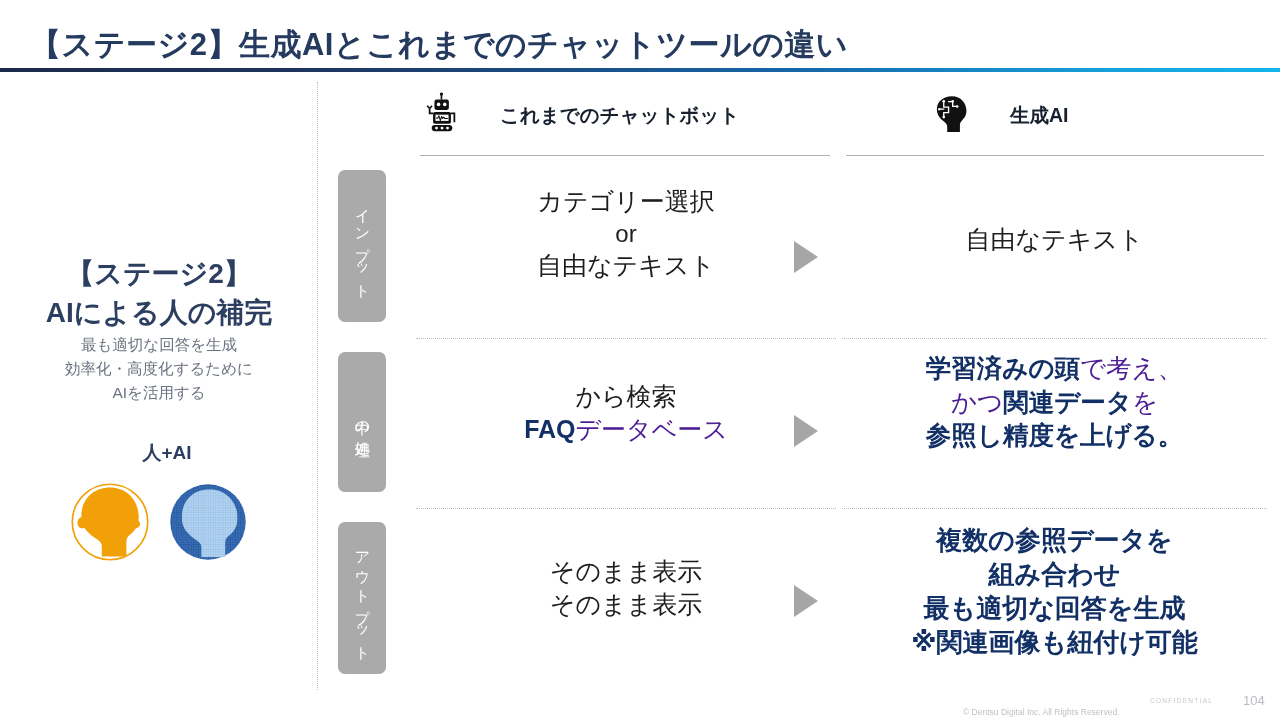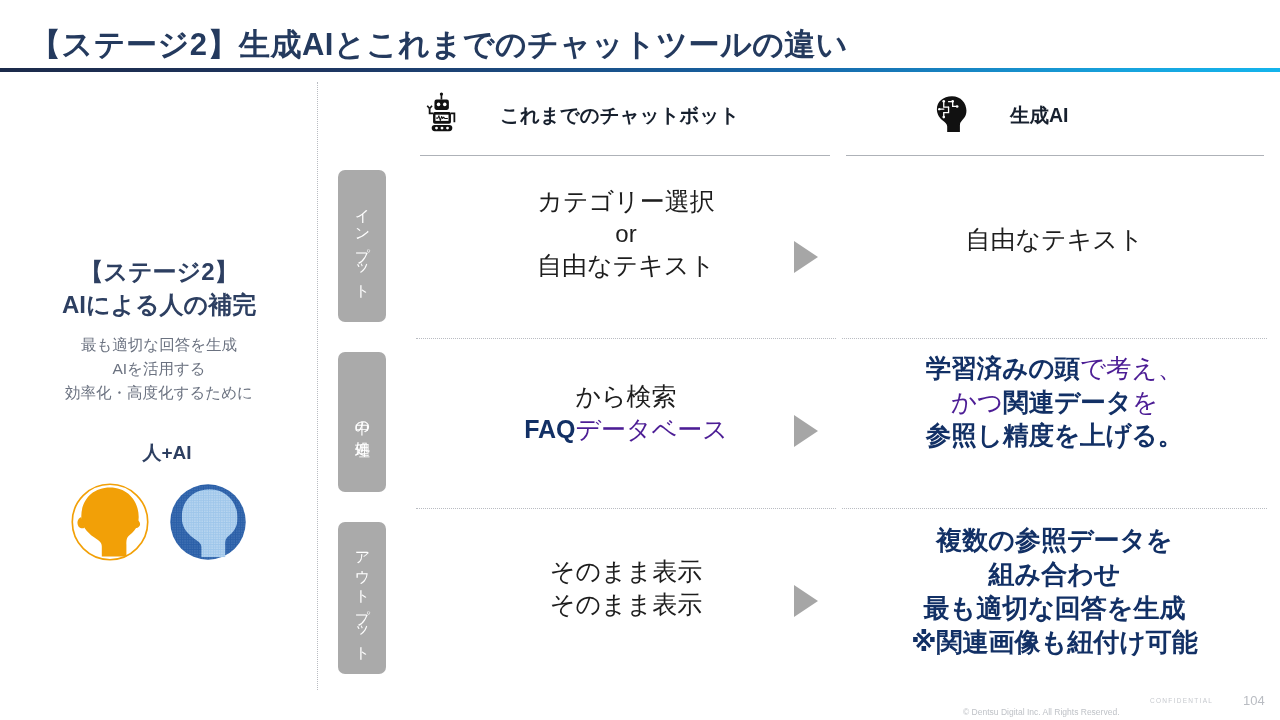--- a/index.html
+++ b/index.html
@@ -20,21 +20,21 @@
   }
   .title-rule{
     position:absolute;left:0;top:68px;width:1280px;height:4px;
     background:linear-gradient(to right,#1b2a4a 0%,#1e3560 25%,#1666a8 62%,#17a3dd 88%,#14b4ec 100%);
   }
 
   
   .left-panel{position:absolute;left:0;top:80px;width:318px;height:600px;}
   .stage-heading{
     position:absolute;left:0;top:175px;width:318px;text-align:center;
-    font-size:24px;font-weight:bold;color:#2d3f61;line-height:1.38;
+    font-size:28px;font-weight:bold;color:#2d3f61;line-height:1.38;
   }
   .stage-desc{
     position:absolute;left:0;top:253px;width:318px;text-align:center;
     font-size:15.5px;color:#6b7280;line-height:1.55;font-weight:normal;
   }
   .human-ai-label{
     position:absolute;left:8px;top:360px;width:318px;text-align:center;
     font-size:19px;font-weight:bold;color:#2d3f61;
   }
   .avatars{
@@ -126,22 +126,22 @@
 
   <div class="left-panel">
 
     <div class="stage-heading">
       <div>【ステージ2】</div>
       <div>AIによる人の補完</div>
     </div>
 
     <div class="stage-desc">
       <div>最も適切な回答を生成</div>
+      <div>効率化・高度化するために</div>
       <div>AIを活用する</div>
-      <div>効率化・高度化するために</div>
     </div>
 
     <div class="human-ai-label">人+AI</div>
 
     <div class="avatars">
       <div class="avatar">
         <svg viewBox="0 0 100 100" width="82" height="82">
           <circle cx="50" cy="50" r="46" fill="#ffffff" stroke="#f2a007" stroke-width="2"></circle>
           <path d="M50 8 C71 8 85 24 85 44 C85 56 79 62 74 66 C70 69 70 73 70 78
                    L70 92 L40 92 L40 80 C40 75 37 73 31 69 C21 62 15 54 15 43

